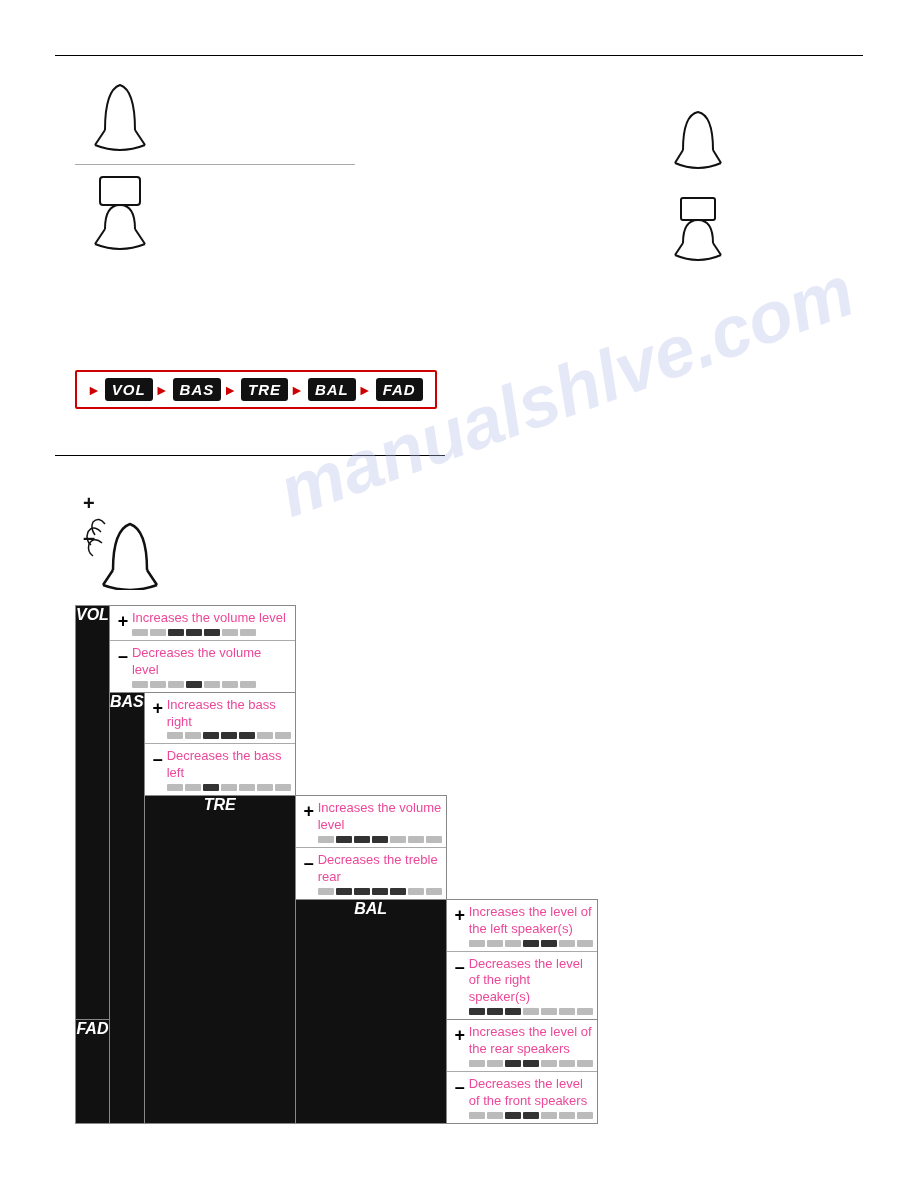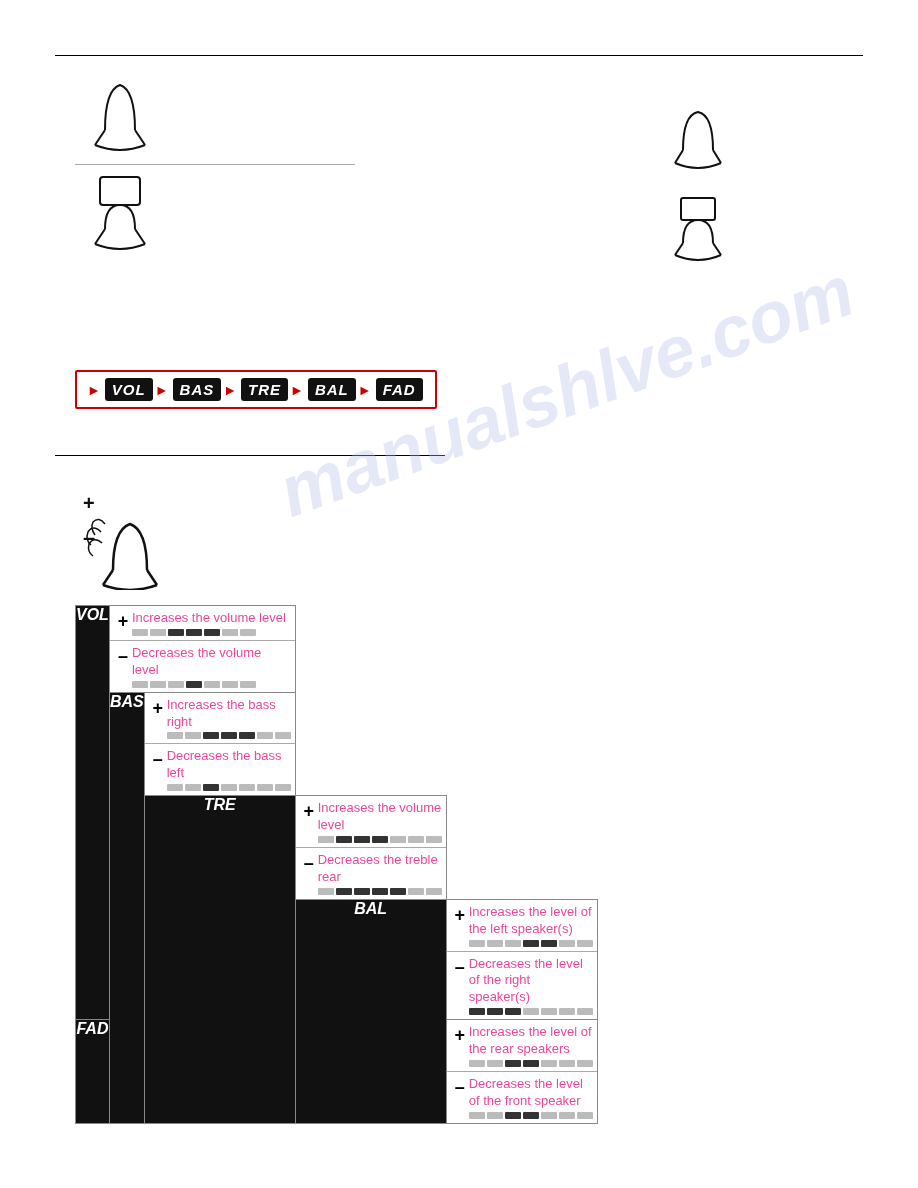--- a/index.html
+++ b/index.html
@@ -459,21 +459,21 @@
                   <div class="bar-seg bar-light"></div>
                   <div class="bar-seg bar-light"></div>
                 </div>
               </div>
             </div>
           </div>
           <div class="row-half">
             <div class="desc-sign-wrap">
               <span class="sign-span">–</span>
               <div class="desc-block">
-                <div class="desc-text">Decreases the level of the front speaker</div>
+                <div class="desc-text">Decreases the level of the front speakers</div>
                 <div class="bar-row">
                   <div class="bar-seg bar-light"></div>
                   <div class="bar-seg bar-light"></div>
                   <div class="bar-seg bar-dark"></div>
                   <div class="bar-seg bar-dark"></div>
                   <div class="bar-seg bar-light"></div>
                   <div class="bar-seg bar-light"></div>
                   <div class="bar-seg bar-light"></div>
                 </div>
               </div>

